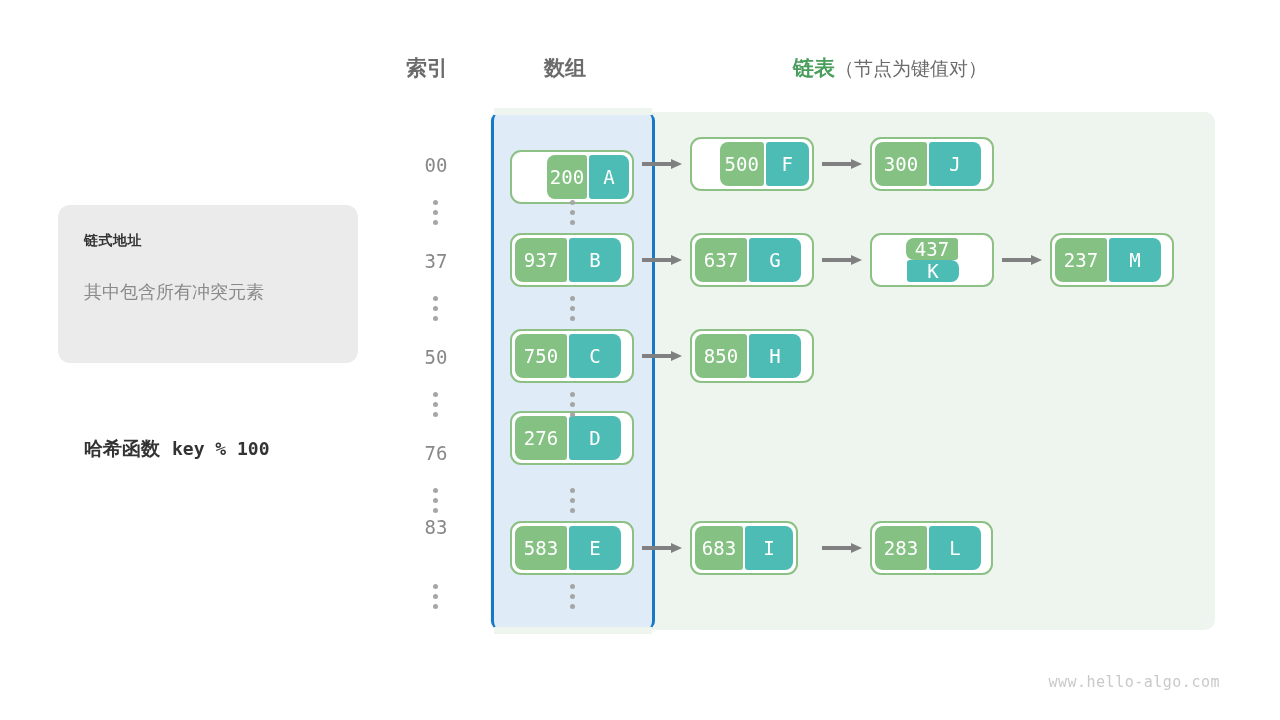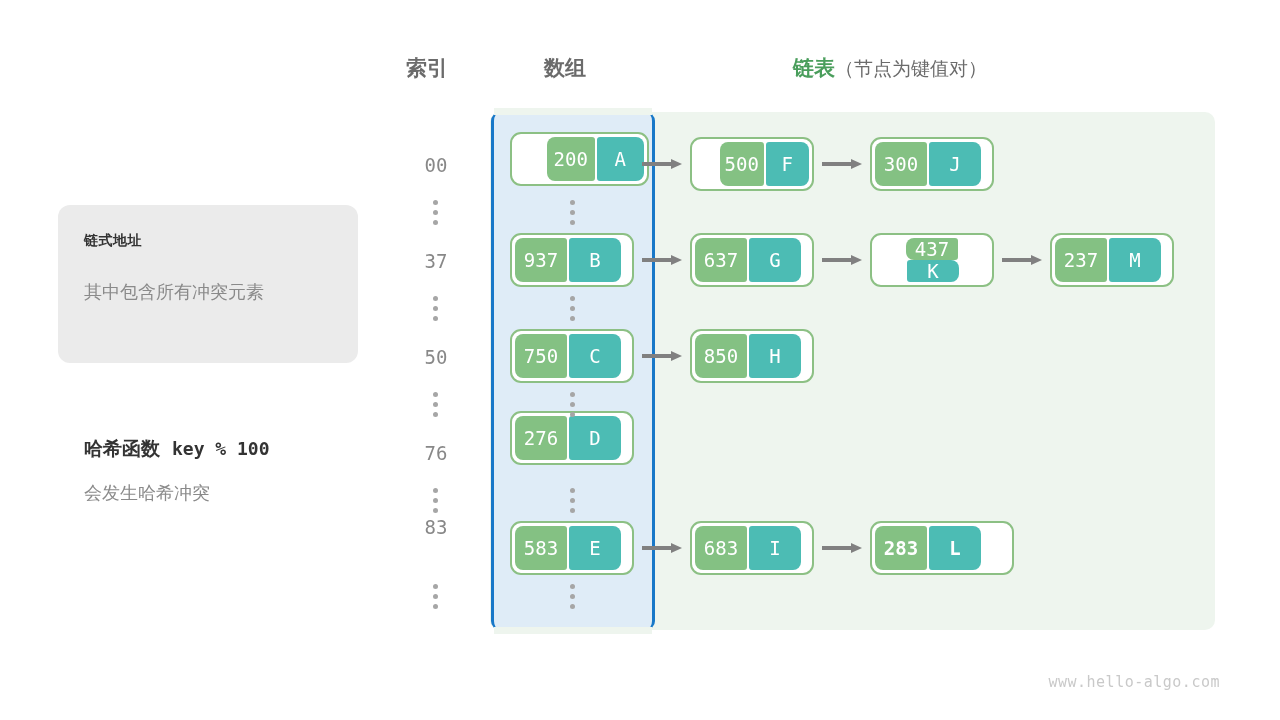--- a/index.html
+++ b/index.html
@@ -233,31 +233,30 @@
 <div class="hdr" id="hdr-list"><span class="ll-main">链表</span><span class="ll-sub">（节点为键值对）</span></div>
 
 <div id="info-card"></div>
 <div id="info-title">链式地址</div>
 <div id="info-desc">
   <div>其中包含所有冲突元素</div>
 </div>
 
 <div id="hash-title"><span>哈希函数</span><span class="mono">key % 100</span></div>
 <div id="hash-desc">
-  <div>会发生哈希冲突</div>
 </div>
 
 <div id="list-panel"></div>
 <div id="array-panel"></div>
 <div id="array-mask-top"></div>
 <div id="array-mask-bot"></div>
 
 <div id="diagram-layer">
     <div class="idx" style="left: 406px; top: 154px;">00</div>
-    <div class="node" style="left: 510px; top: 132px; width: 139px; padding-left: 35px;">
+    <div class="node" style="left: 510px; top: 150px; width: 124px; padding-left: 35px;">
       <div class="cell key">200</div>
       <div class="cell val">A</div>
     </div>
     <div class="arrow" style="left: 642px; top: 159px; width: 40px;">
       <div class="shaft" style="width: 30px;"></div>
       <div class="head" style="left: 29px;"></div>
     </div>
     <div class="node" style="left: 690px; top: 137px; width: 124px; padding-left: 28px;">
       <div class="cell key">500</div>
       <div class="cell val">F</div>
@@ -319,29 +318,29 @@
     </div>
     <div class="idx" style="left: 406px; top: 516px;">83</div>
     <div class="node" style="left: 510px; top: 521px; width: 124px;">
       <div class="cell key">583</div>
       <div class="cell val">E</div>
     </div>
     <div class="arrow" style="left: 642px; top: 543px; width: 40px;">
       <div class="shaft" style="width: 30px;"></div>
       <div class="head" style="left: 29px;"></div>
     </div>
-    <div class="node" style="left: 690px; top: 521px; width: 124px;">
+    <div class="node" style="left: 690px; top: 521px; width: 108px;">
       <div class="cell key">683</div>
       <div class="cell val">I</div>
     </div>
     <div class="arrow" style="left: 822px; top: 543px; width: 40px;">
       <div class="shaft" style="width: 30px;"></div>
       <div class="head" style="left: 29px;"></div>
     </div>
-    <div class="node" style="left: 870px; top: 521px; width: 144px; font-weight: bold;">
+    <div class="node" style="left: 870px; top: 521px; width: 123px;">
       <div class="cell key">283</div>
       <div class="cell val">L</div>
     </div>
     <div class="dots" style="left: 433px; top: 200px;">
       <span></span>
       <span></span>
       <span></span>
     </div>
     <div class="dots" style="left: 570px; top: 200px;">
       <span></span>

